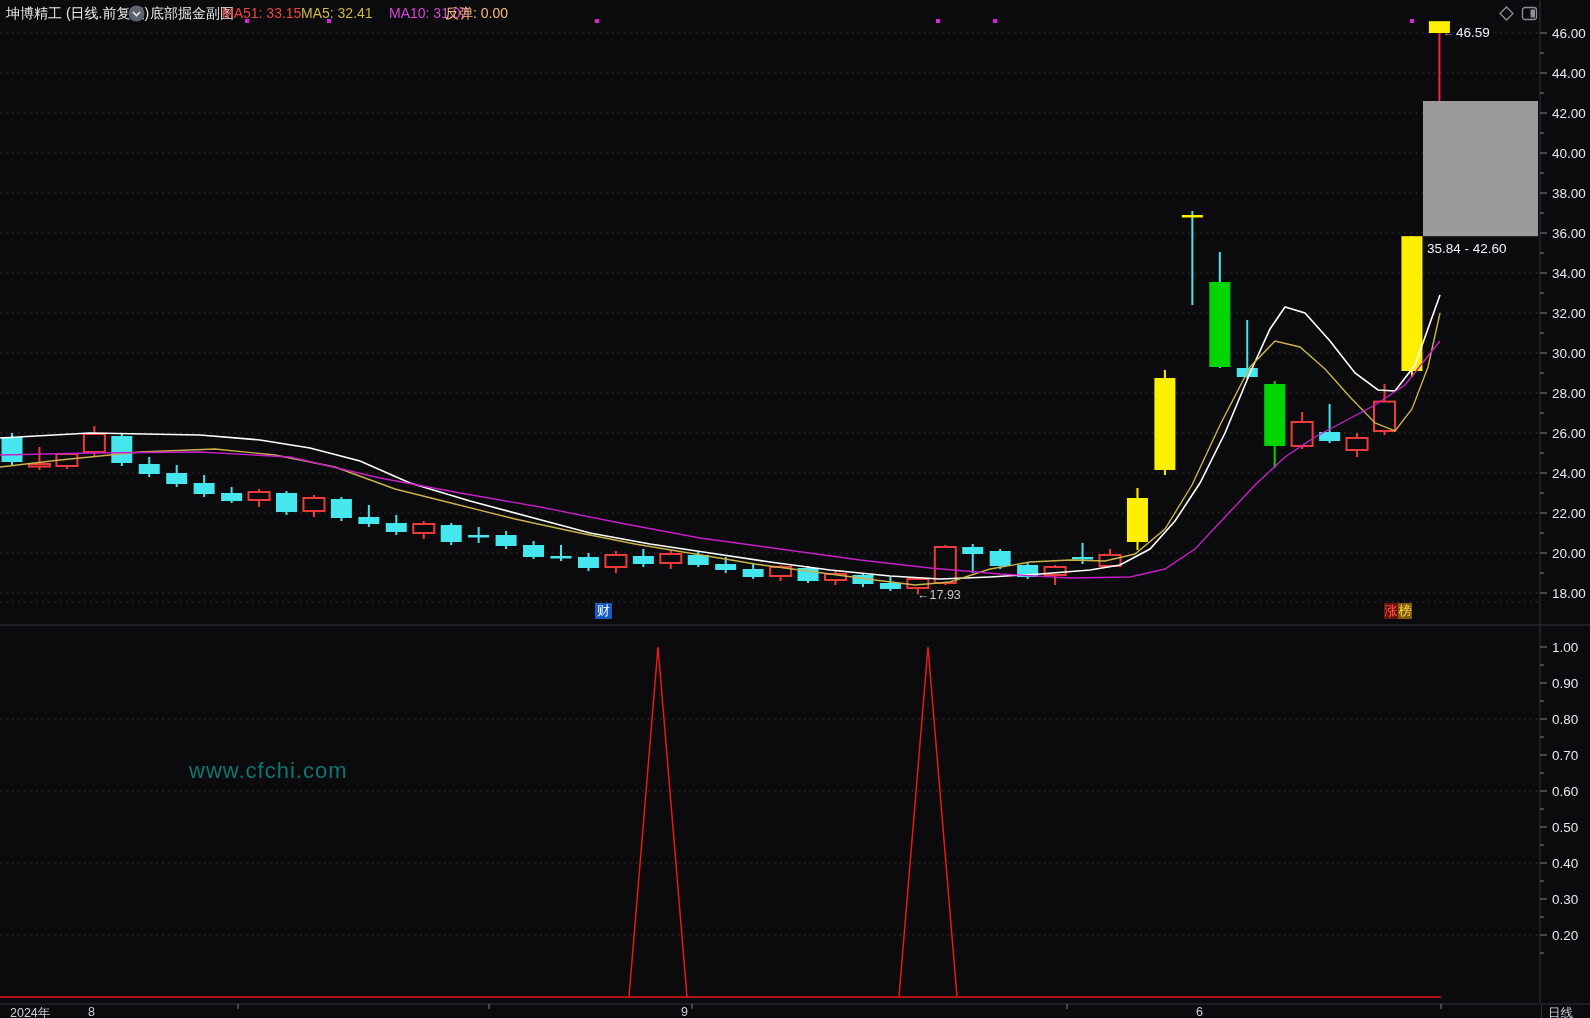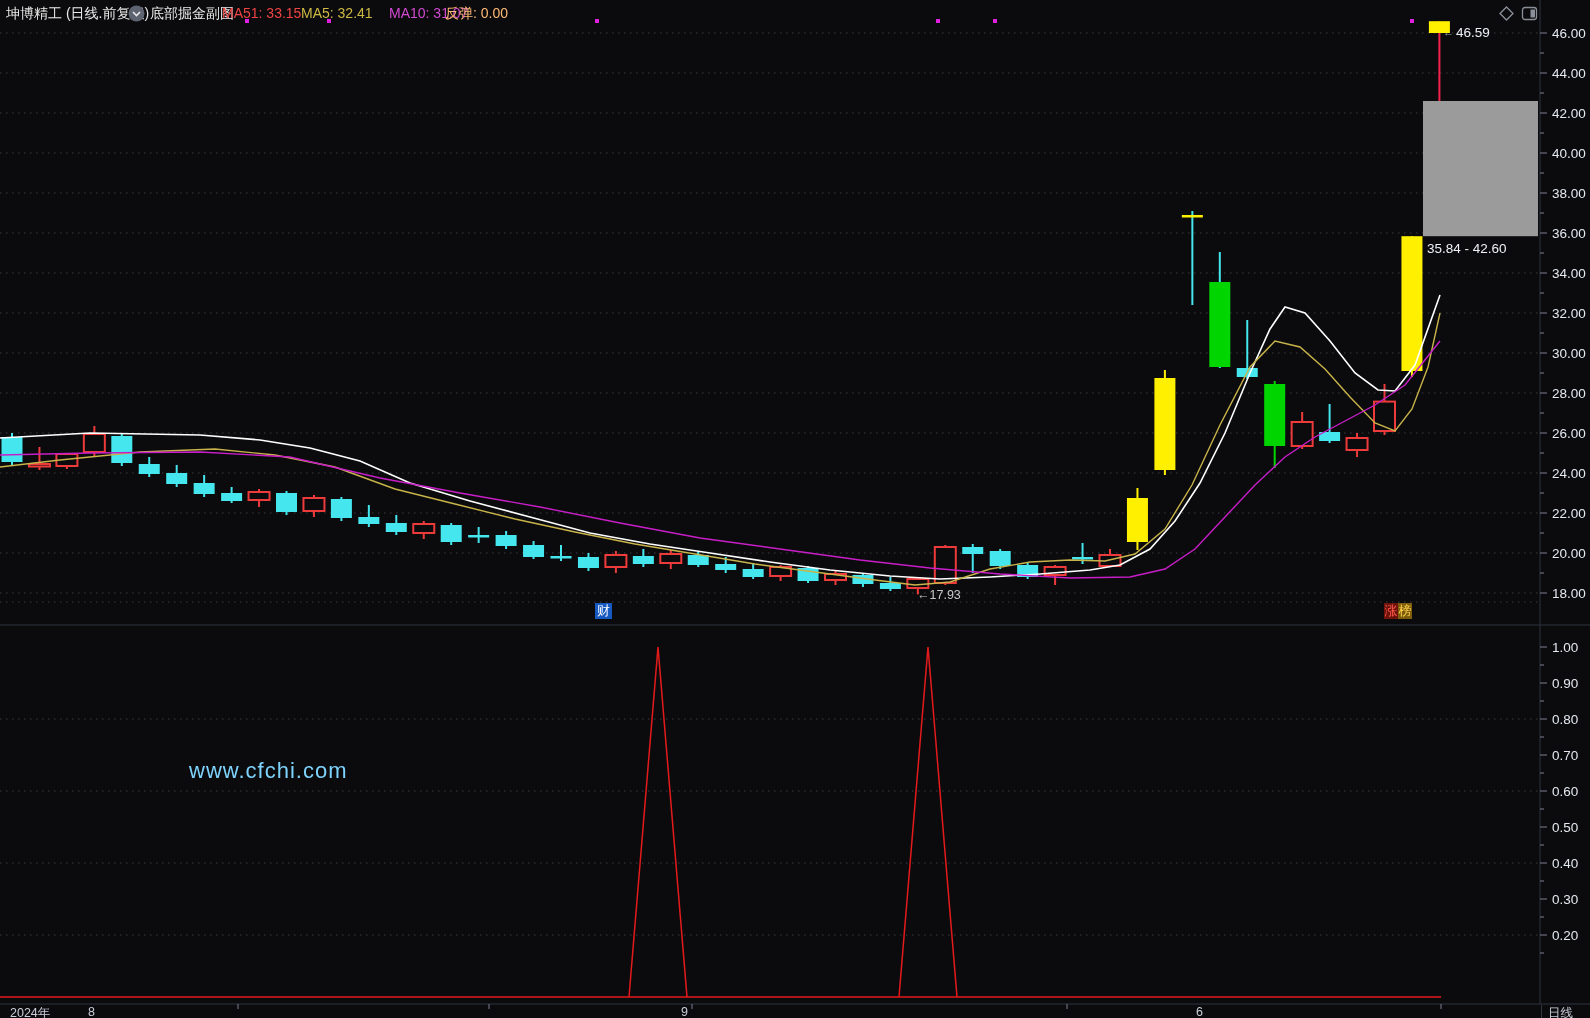--- a/index.html
+++ b/index.html
@@ -16,21 +16,21 @@
   .t-reb{left:445px;}
   .collapse-btn{position:absolute;width:17px;height:17px;top:4px;cursor:pointer;}
   .cb1{left:128px;}
   .top-icons{position:absolute;top:5px;left:1498px;display:flex;gap:6px;}
   .top-icons .ic{width:17px;height:17px;cursor:pointer;}
   .subbar{position:absolute;left:0;top:627px;width:1540px;height:18px;}
   .subbar span{position:absolute;top:1px;font-size:13px;white-space:nowrap;}
   .s-title{left:24px;color:#d6dae2;}
   .s-val{left:95px;}
   .cb2{left:6px;top:0px;}
-  .watermark{position:absolute;left:189px;top:758px;font-size:22px;color:#7dd3fc;letter-spacing:1px;}
+  .watermark{position:absolute;left:189px;top:758px;font-size:22px;color:#0f766e;letter-spacing:1px;}
   .mk-fin{position:absolute;top:603px;width:17px;height:16px;line-height:16px;text-align:center;
           font-size:13px;color:#fff;cursor:pointer;}
   .mk-rank{position:absolute;top:603px;display:flex;cursor:pointer;}
   .mk-rank span{display:block;width:14px;height:16px;line-height:16px;text-align:center;font-size:13px;}
   .timebar{position:absolute;left:0;top:1005px;width:1590px;height:31px;font-size:12.5px;color:#c9ceda;}
   .timebar span{position:absolute;top:0;}
   .tb-year{left:10px;}
   .tb-period{left:1548px;cursor:pointer;}
   .tb-div{position:absolute;left:1541px;top:0;width:1px;height:13px;background:#303540;}
 </style>

